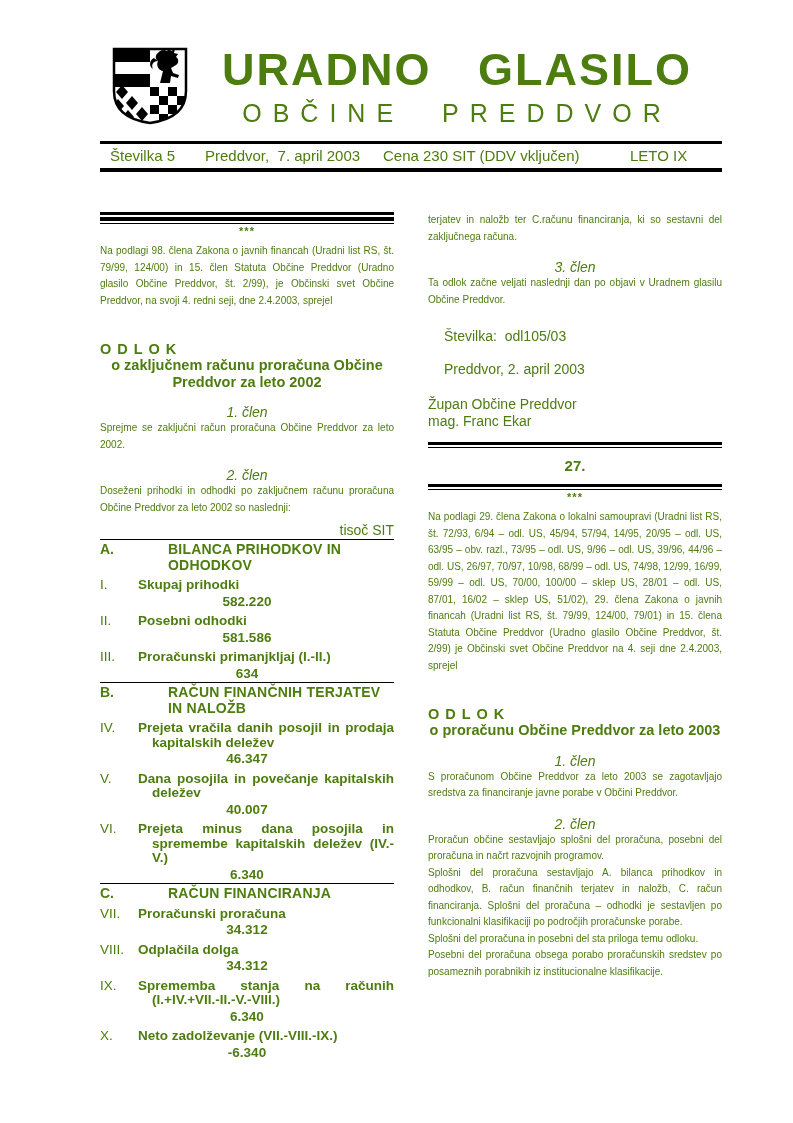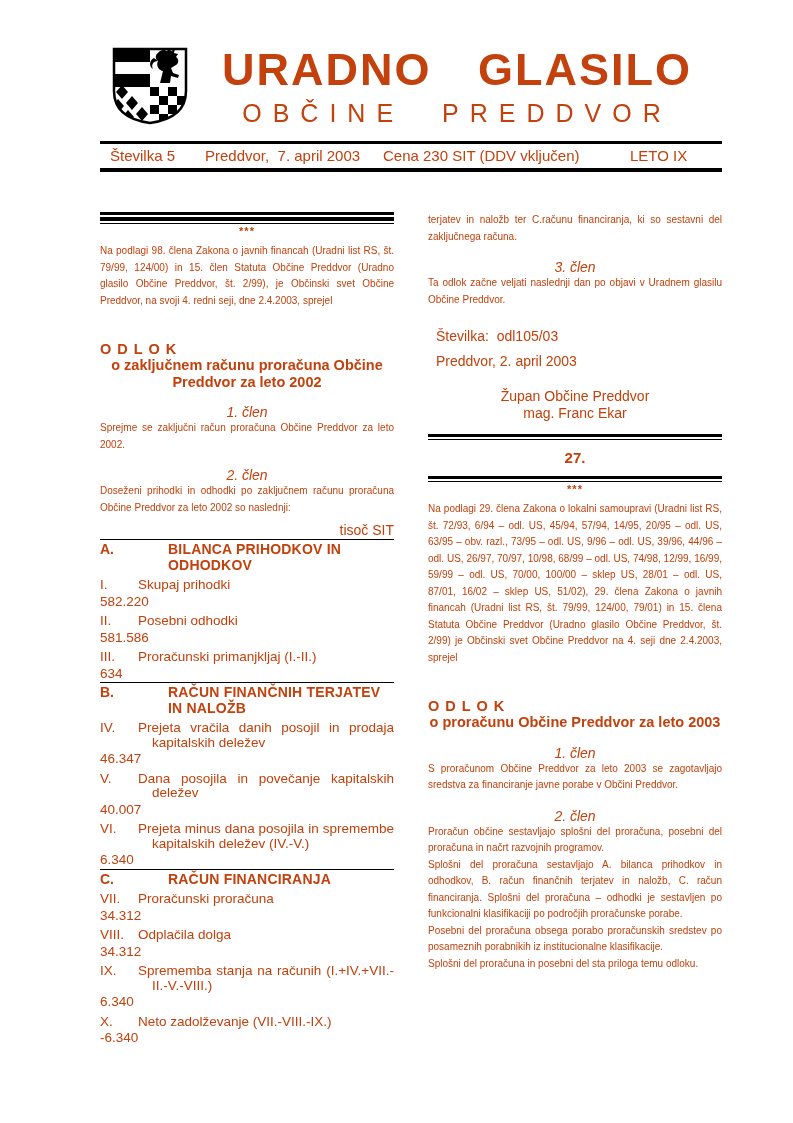--- a/index.html
+++ b/index.html
@@ -1,17 +1,17 @@
 <!DOCTYPE html>
 <html><head>
 <meta charset="utf-8">
 <style>
   html,body{margin:0;padding:0;background:#888;}
   .page{
-    width:793px;height:1123px;background:#fff;color:#c2410c;
+    width:793px;height:1123px;background:#fff;color:#4d7c0f;
     font-family:"Liberation Sans", sans-serif;
     position:relative;margin:0 auto;box-sizing:border-box;
     padding:45px 71px 0 100px;overflow:hidden;
   }
   
   .masthead{display:flex;align-items:flex-start;}
   .crest{width:84px;height:80px;margin-left:8px;flex:none;}
   .mast-titles{flex:1;text-align:center;padding-top:2px;}
   .mast-title{font-size:45px;font-weight:bold;line-height:1.0;letter-spacing:2px;word-spacing:32px;white-space:nowrap;}
   .mast-subtitle{font-size:25px;font-weight:normal;margin-top:7px;letter-spacing:11px;word-spacing:20px;white-space:nowrap;}
@@ -33,26 +33,26 @@
   .clen{font-size:14px;text-align:center;margin:14px 0 0;line-height:16px;font-style:italic;}
   .unit{font-size:14px;text-align:right;margin:6px 0 1px;}
   
   .btable{font-size:13.5px;line-height:14.5px;}
   .trule{height:0;border-top:1.5px solid #000;margin:1px 0 2px;}
   .grow{display:flex;font-weight:bold;font-size:14px;line-height:15.5px;margin:1px 0 2px;}
   .gnum{width:38px;flex:none;}
   .glabel{flex:1;letter-spacing:.2px;margin-left:30px;}
   .trow{display:flex;margin-top:5px;}
   .rnum{width:38px;flex:none;}
-  .rtext{flex:1;text-align:justify;padding-left:14px;text-indent:-14px;}
-  .rval{text-align:left;margin-top:2px;}
-  
-  .ref{font-size:14px;line-height:17px;margin:8px;white-space:pre-wrap;}
+  .rtext{flex:1;text-align:justify;padding-left:14px;text-indent:-14px;font-weight:bold;}
+  .rval{text-align:center;margin-top:2px;font-weight:bold;}
+  
+  .ref{font-size:14px;line-height:17px;margin:16px;white-space:pre-wrap;}
   .ref-first{margin-top:20px;}
-  .sign{font-size:14px;line-height:17px;text-align:center;margin:0;}
+  .sign{font-size:14px;line-height:17px;text-align:left;margin:0;}
   .sign-first{margin-top:18px;}
   .mid-dbar{margin-top:12px;}
 </style>
 </head>
 <body>
 
 <div class="page">
 
   <header class="masthead">
     <div class="crest">
@@ -226,19 +226,19 @@
 
       <p class="decree-title">O D L O K</p>
       <p class="decree-sub">o proračunu Občine Preddvor za leto 2003</p>
 
       <p class="clen">1. člen</p>
       <p class="para">S proračunom Občine Preddvor za leto 2003 se zagotavljajo sredstva za financiranje javne porabe v Občini Preddvor.</p>
 
       <p class="clen">2. člen</p>
       <p class="para">Proračun občine sestavljajo splošni del proračuna, posebni del proračuna in načrt razvojnih programov.</p>
       <p class="para">Splošni del proračuna sestavljajo A. bilanca prihodkov in odhodkov, B. račun finančnih terjatev in naložb, C. račun financiranja. Splošni del proračuna – odhodki je sestavljen po funkcionalni klasifikaciji po področjih proračunske porabe.</p>
+      <p class="para">Splošni del proračuna in posebni del sta priloga temu odloku.</p>
       <p class="para">Posebni del proračuna obsega porabo proračunskih sredstev po posameznih porabnikih iz institucionalne klasifikacije.</p>
-      <p class="para">Splošni del proračuna in posebni del sta priloga temu odloku.</p>
 
     </section>
 
   </main>
 </div>
 
 </body></html>

